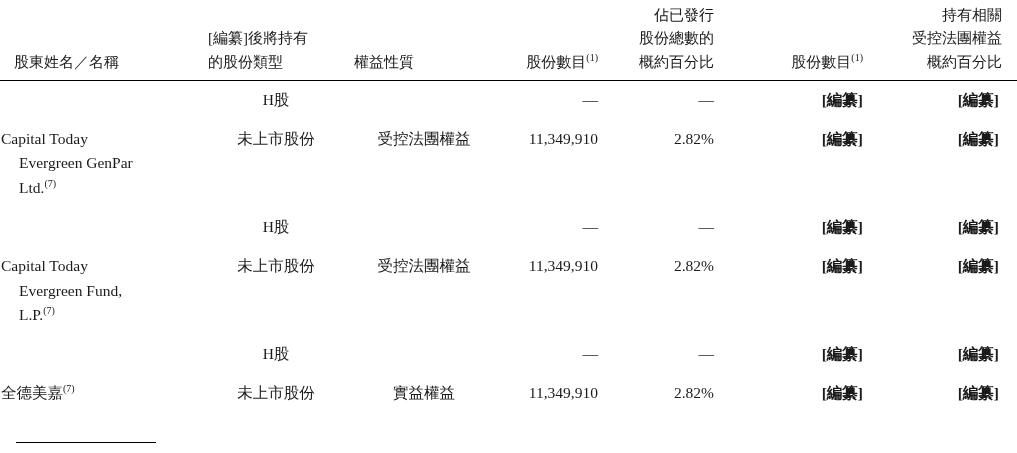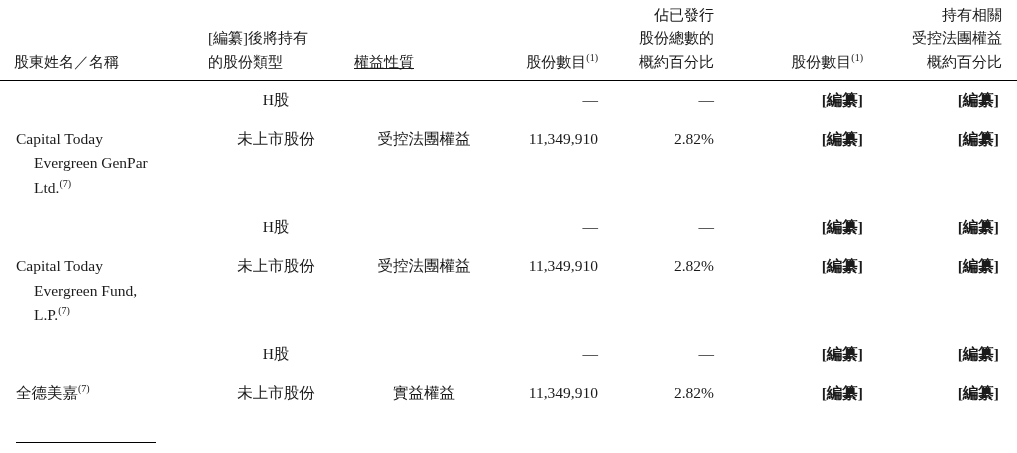--- a/index.html
+++ b/index.html
@@ -63,21 +63,21 @@
   .sup { font-size: 10px; vertical-align: super; }
 
   
   td.cell {
     font-size: 15.5px;
     line-height: 1.6;
     vertical-align: top;
     padding: 7px 4px;
     font-family: "Liberation Serif", serif;
   }
-  td.cell.name   { text-align: left; padding-left: 16px; }
+  td.cell.name   { text-align: left; padding-left: 1px; }
   td.cell.type   { text-align: center; padding-left: 8px; }
   td.cell.nature { text-align: center; padding-left: 6px; }
   td.cell.num    { text-align: right; padding-right: 22px; }
   td.cell.num2   { text-align: right; padding-right: 28px; }
   td.cell.brk    { text-align: right; padding-right: 16px; font-weight: bold; }
   td.cell.brk2   { text-align: right; padding-right: 18px; font-weight: bold; }
 
   .nm-line { white-space: nowrap; }
   .nm-indent { padding-left: 18px; }
 
@@ -109,21 +109,21 @@
     <thead>
 
       <tr>
         <td class="col-head left">
           <div>股東姓名／名稱</div>
         </td>
         <td class="col-head left" style="padding-left:8px;margin-left:11px;">
           <div>[編纂]後將持有</div>
           <div>的股份類型</div>
         </td>
-        <td class="col-head left" style="padding-left:6px;text-decoration:underline;">
+        <td class="col-head left" style="padding-left:6px;">
           <div>權益性質</div>
         </td>
         <td class="col-head right" style="padding-right:22px;">
           <div><span>股份數目</span><span class="sup">(1)</span></div>
         </td>
         <td class="col-head right" style="padding-right:28px;">
           <div>佔已發行</div>
           <div>股份總數的</div>
           <div>概約百分比</div>
         </td>

